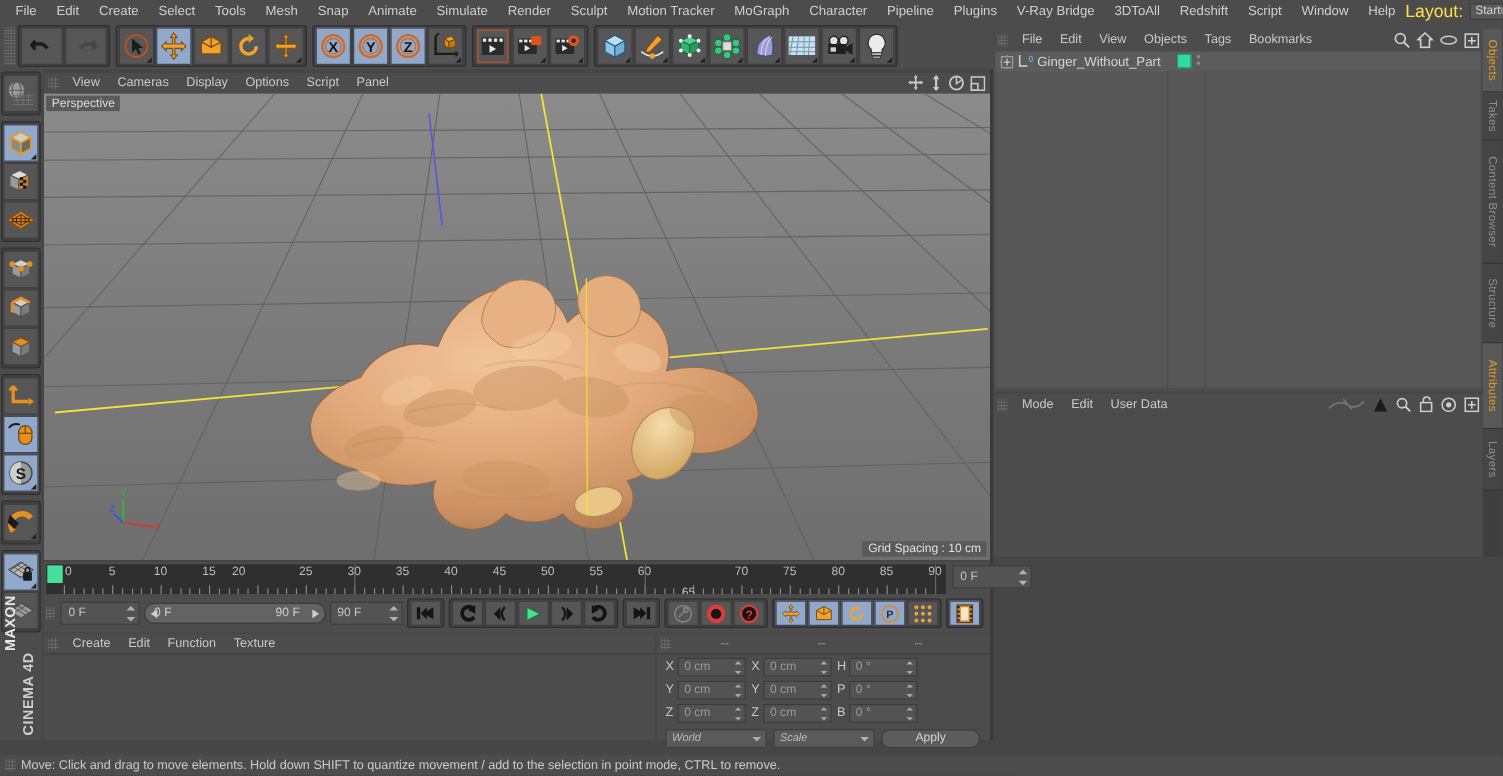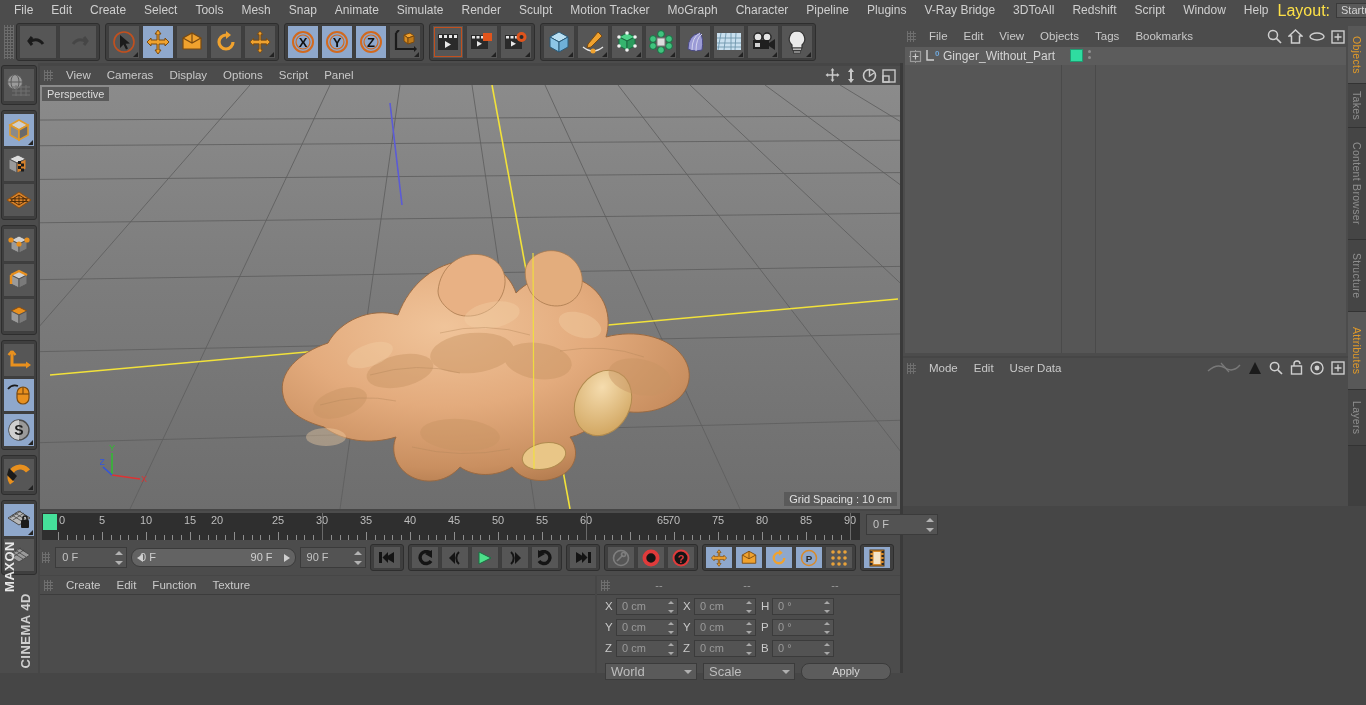--- a/index.html
+++ b/index.html
@@ -117,22 +117,22 @@
   .coordhdr .c{ width:88px; text-align:center;}
   .crow{ display:flex; align-items:center; height:20px; margin-top:1px; padding-left:8px;}
   .clab{ width:11px; font-size:11.5px; color:#c9c9c9;}
   .cfield{ width:62px; height:17px; background:#535353; border:1px solid #3b3b3b; position:relative;
      font-size:11px; color:#9a9a9a; line-height:15px; padding-left:5px; margin-right:5px;}
   .cfield .sp{position:absolute;right:2px;top:2px;width:7px;height:12px;}
   .cfield .sp::before,.cfield .sp::after{content:"";position:absolute;left:0;width:0;height:0;border-left:3.5px solid transparent;border-right:3.5px solid transparent;}
   .cfield .sp::before{top:0;border-bottom:3.5px solid #a9a9a9;}
   .cfield .sp::after{bottom:0;border-top:3.5px solid #a9a9a9;}
   .crow3{ display:flex; align-items:center; height:20px; margin-top:3px; padding-left:8px; gap:6px;}
-  .cdd{ width:92px; height:17px; background:#5a5a5a; border:1px solid #3b3b3b; font-size:13px; color:#bdbdbd;
-     line-height:15px; padding-left:5px; position:relative;}
+  .cdd{ width:92px; height:17px; background:#5a5a5a; border:1px solid #3b3b3b; font-size:10px; color:#bdbdbd;
+     line-height:15px; padding-left:5px; position:relative;font-style:italic;}
   .cdd .car{position:absolute;right:4px;top:6px;width:0;height:0;border-left:4px solid transparent;border-right:4px solid transparent;border-top:4px solid #b0b0b0;}
   .capply{ width:90px; height:17px; background:#5c5c5c; border:1px solid #3b3b3b; border-radius:8px;
      font-size:11px; color:#d6d6d6; text-align:center; line-height:15px;}
 
   
   .rightpane{ position:absolute; left:903px; top:26px; width:445px; height:480px; }
   .omwrap{ position:absolute; left:0; top:0; width:445px; height:330px; background:#4c4c4c;}
   .ommenu{ height:21px; display:flex; align-items:center; padding-left:4px; position:relative;}
   .ommenu .mi{padding:0 8px;font-size:11.5px;color:#c9c9c9;line-height:21px;}
   .omicons{position:absolute;right:3px;top:3px;display:flex;gap:6px;align-items:center;}
@@ -778,21 +778,21 @@
         <div class="lbl" style="left: 236px;">25</div>
         <div class="lbl" style="left: 280px;">30</div>
         <div class="maj" style="left: 280px;"></div>
         <div class="lbl" style="left: 324px;">35</div>
         <div class="lbl" style="left: 368px;">40</div>
         <div class="lbl" style="left: 412px;">45</div>
         <div class="lbl" style="left: 456px;">50</div>
         <div class="lbl" style="left: 500px;">55</div>
         <div class="lbl" style="left: 544px;">60</div>
         <div class="maj" style="left: 544px;"></div>
-        <div class="lbl" style="left: 621px;">65</div>
+        <div class="lbl" style="left: 584px; margin-top: 19px;">65</div>
         <div class="lbl" style="left: 632px;">70</div>
         <div class="lbl" style="left: 676px;">75</div>
         <div class="lbl" style="left: 720px;">80</div>
         <div class="lbl" style="left: 764px;">85</div>
         <div class="lbl" style="left: 808px;">90</div>
         <div class="maj" style="left: 808px;"></div>
       </div>
     <div class="tlfield" style="left:826px; width:72px;">
       <span>0 F</span>
       <span class="spin"></span>
@@ -1111,14 +1111,18 @@
         <span>Structure</span>
       </div>
       <div class="vtab act" style="height: 78px;">
         <span>Attributes</span>
       </div>
       <div class="vtab" style="height: 56px;">
         <span>Layers</span>
       </div>
     </div>
 
+  <div class="status">
+    <span class="grip"></span>
+    <span class="txt">Move: Click and drag to move elements. Hold down SHIFT to quantize movement / add to the selection in point mode, CTRL to remove.</span>
+  </div>
 
 </div>
 
 </body></html>

